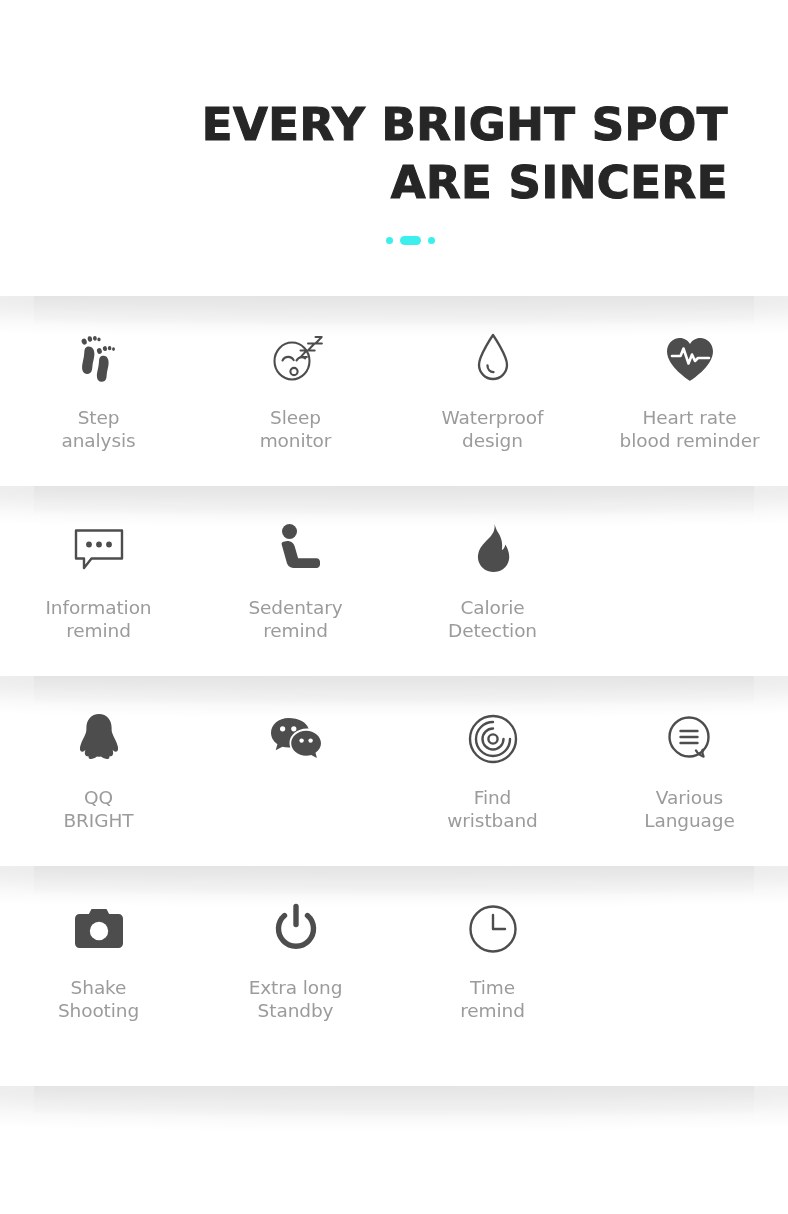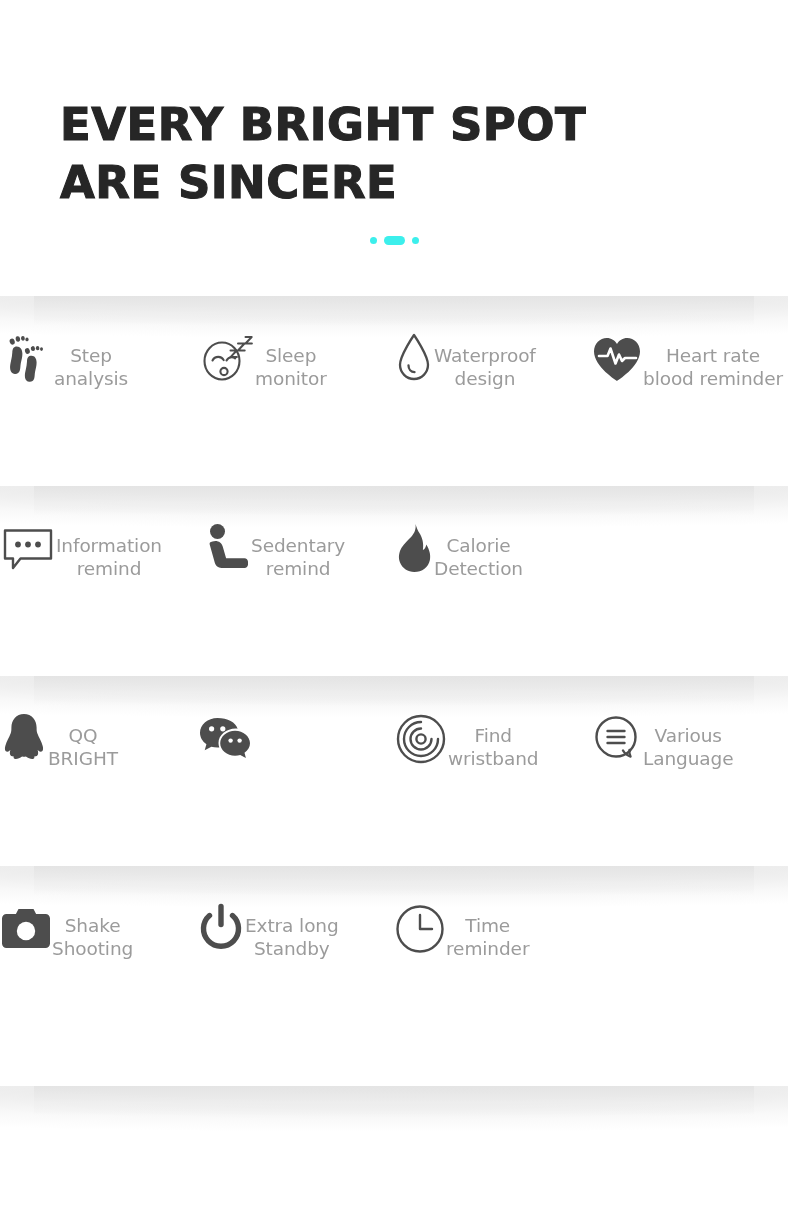--- a/index.html
+++ b/index.html
@@ -13,21 +13,22 @@
     height: 1214px;
     position: relative;
     overflow: hidden;
     font-family: "DejaVu Sans", sans-serif;
     -webkit-font-smoothing: antialiased;
   }
 
   
   .hero {
     padding-top: 96px;
-    text-align: left;
+    text-align: right;
+    padding-left: 32px;
   }
   .hero-title {
     font-family: "DejaVu Sans", sans-serif;
     font-weight: 700;
     font-size: 45px;
     line-height: 58px;
     letter-spacing: 0.5px;
     color: #262626;
     text-transform: uppercase;
     margin: 0;
@@ -107,21 +108,21 @@
 
   .cells {
     position: relative;
     z-index: 2;
     display: grid;
     grid-template-columns: repeat(4, 1fr);
     padding-top: 32px;
   }
   .cell {
     display: flex;
-    flex-direction: row;
+    flex-direction: column;
     align-items: center;
   }
   .icon-wrap {
     height: 62px;
     display: flex;
     align-items: center;
     justify-content: center;
     color: #4d4d4d;
   }
   .icon-wrap svg {
@@ -374,21 +375,21 @@
       </div>
 
       <div class="cell">
         <div class="icon-wrap">
           <svg width="52" height="52" viewBox="0 0 52 52" fill="none" stroke="currentColor" stroke-width="2.4" stroke-linecap="round" stroke-linejoin="round">
             <circle cx="26" cy="26" r="22.5"></circle>
             <path d="M26 12v14h12"></path>
           </svg>
         </div>
         <div class="cell-label">Time
-reminder</div>
+remind</div>
       </div>
 
 
     </div>
   </div>
 
 </div>
 
 <div class="bottom-band"></div>
 

